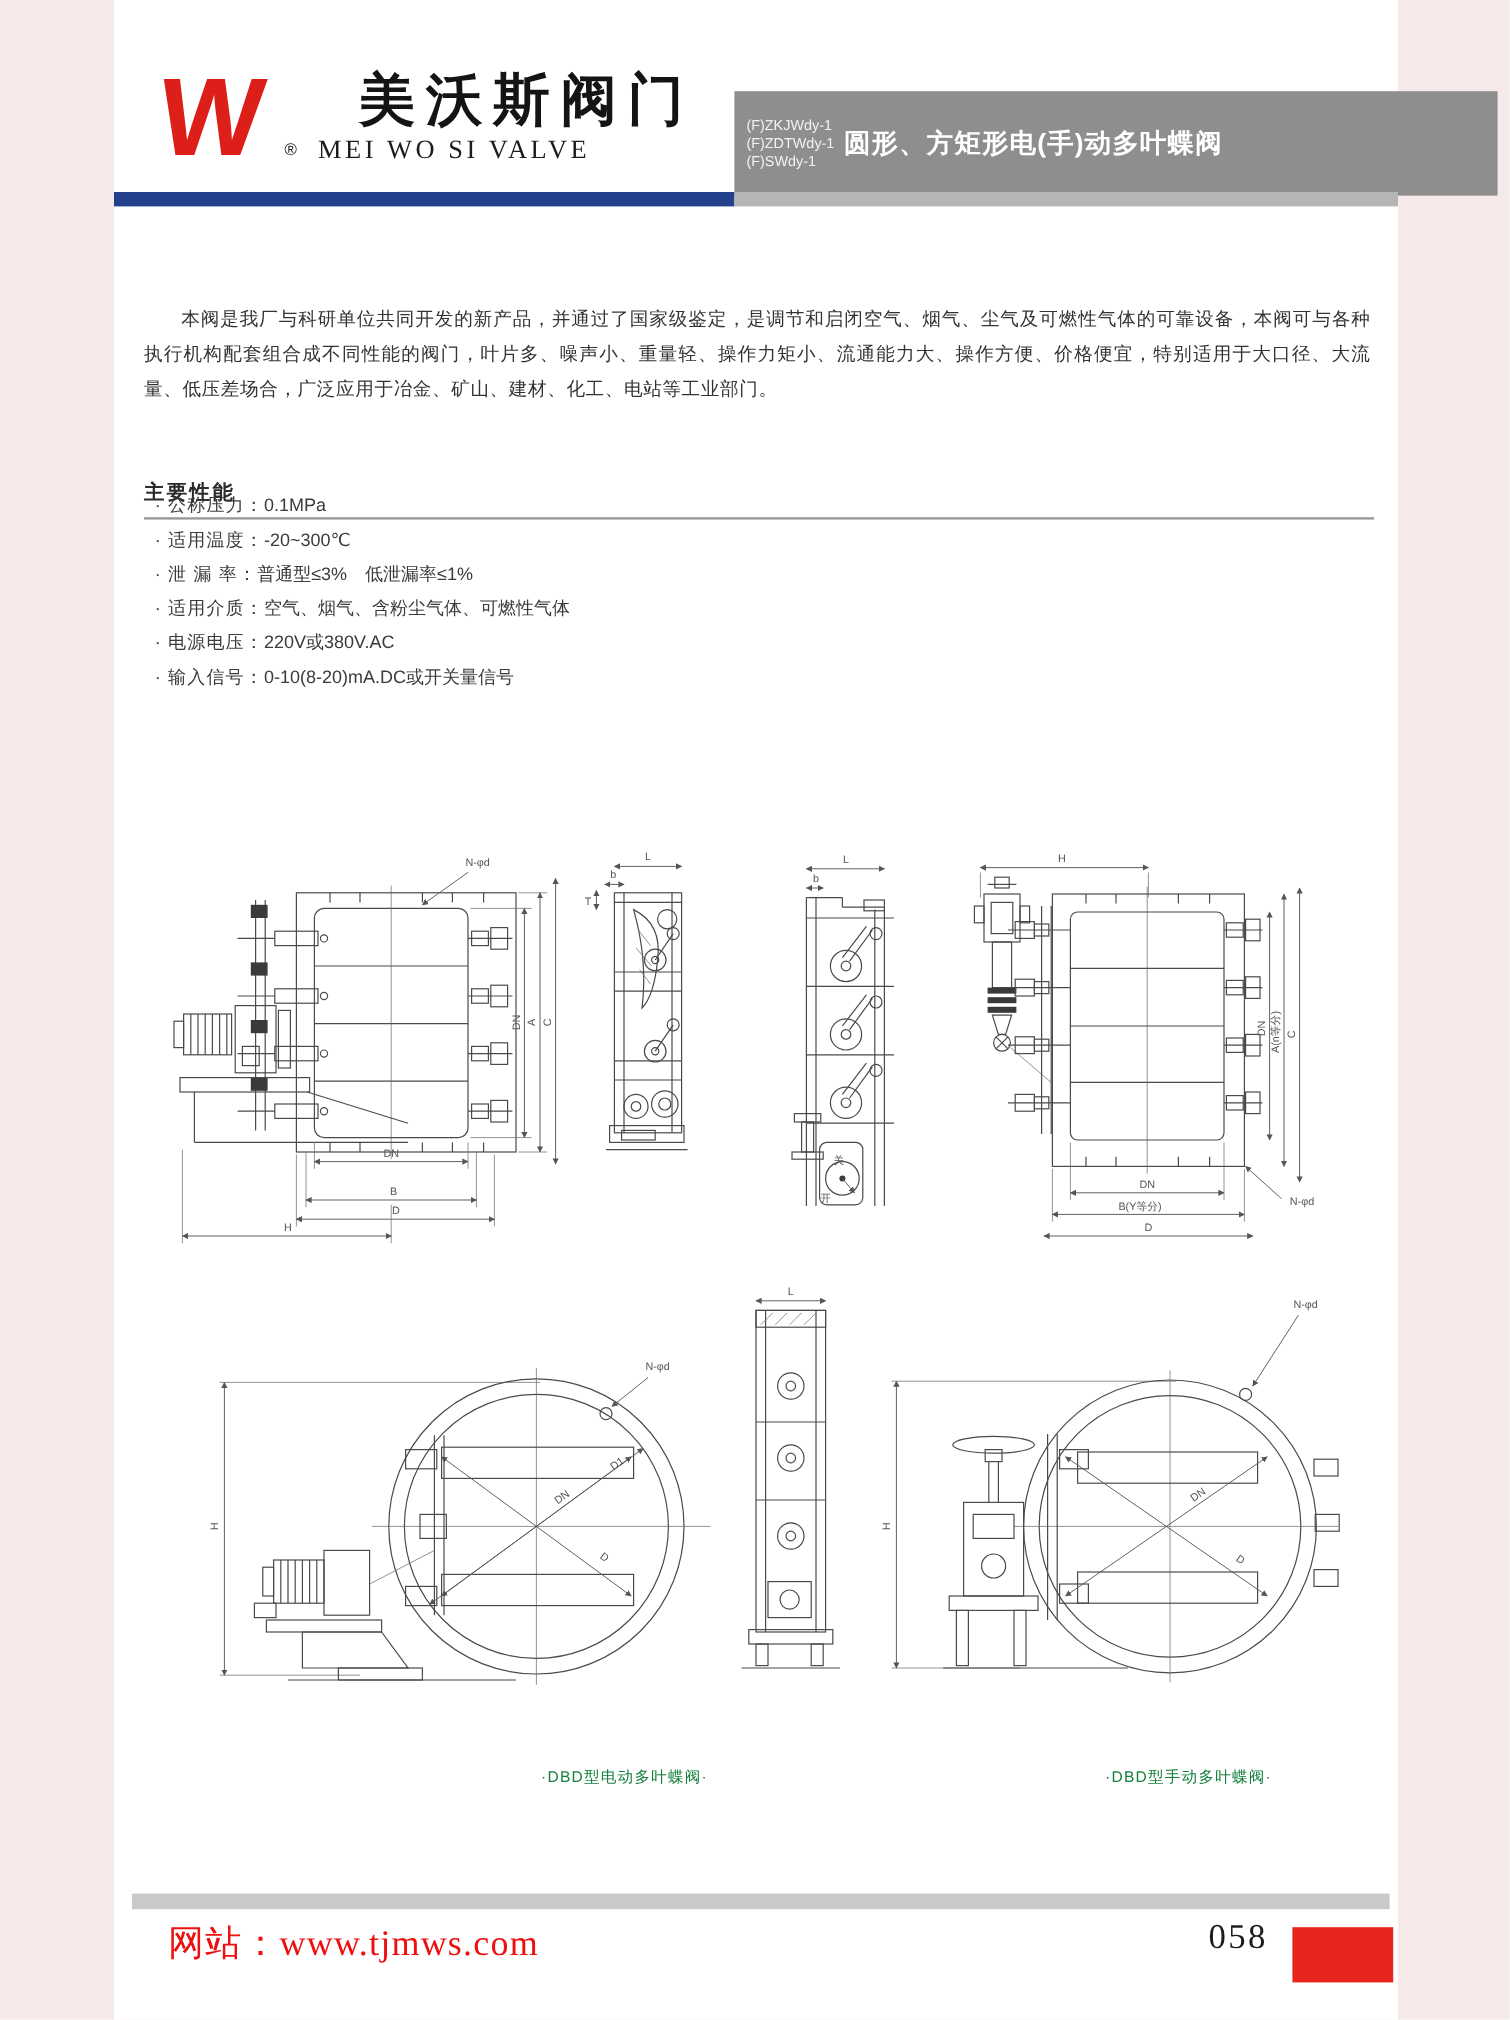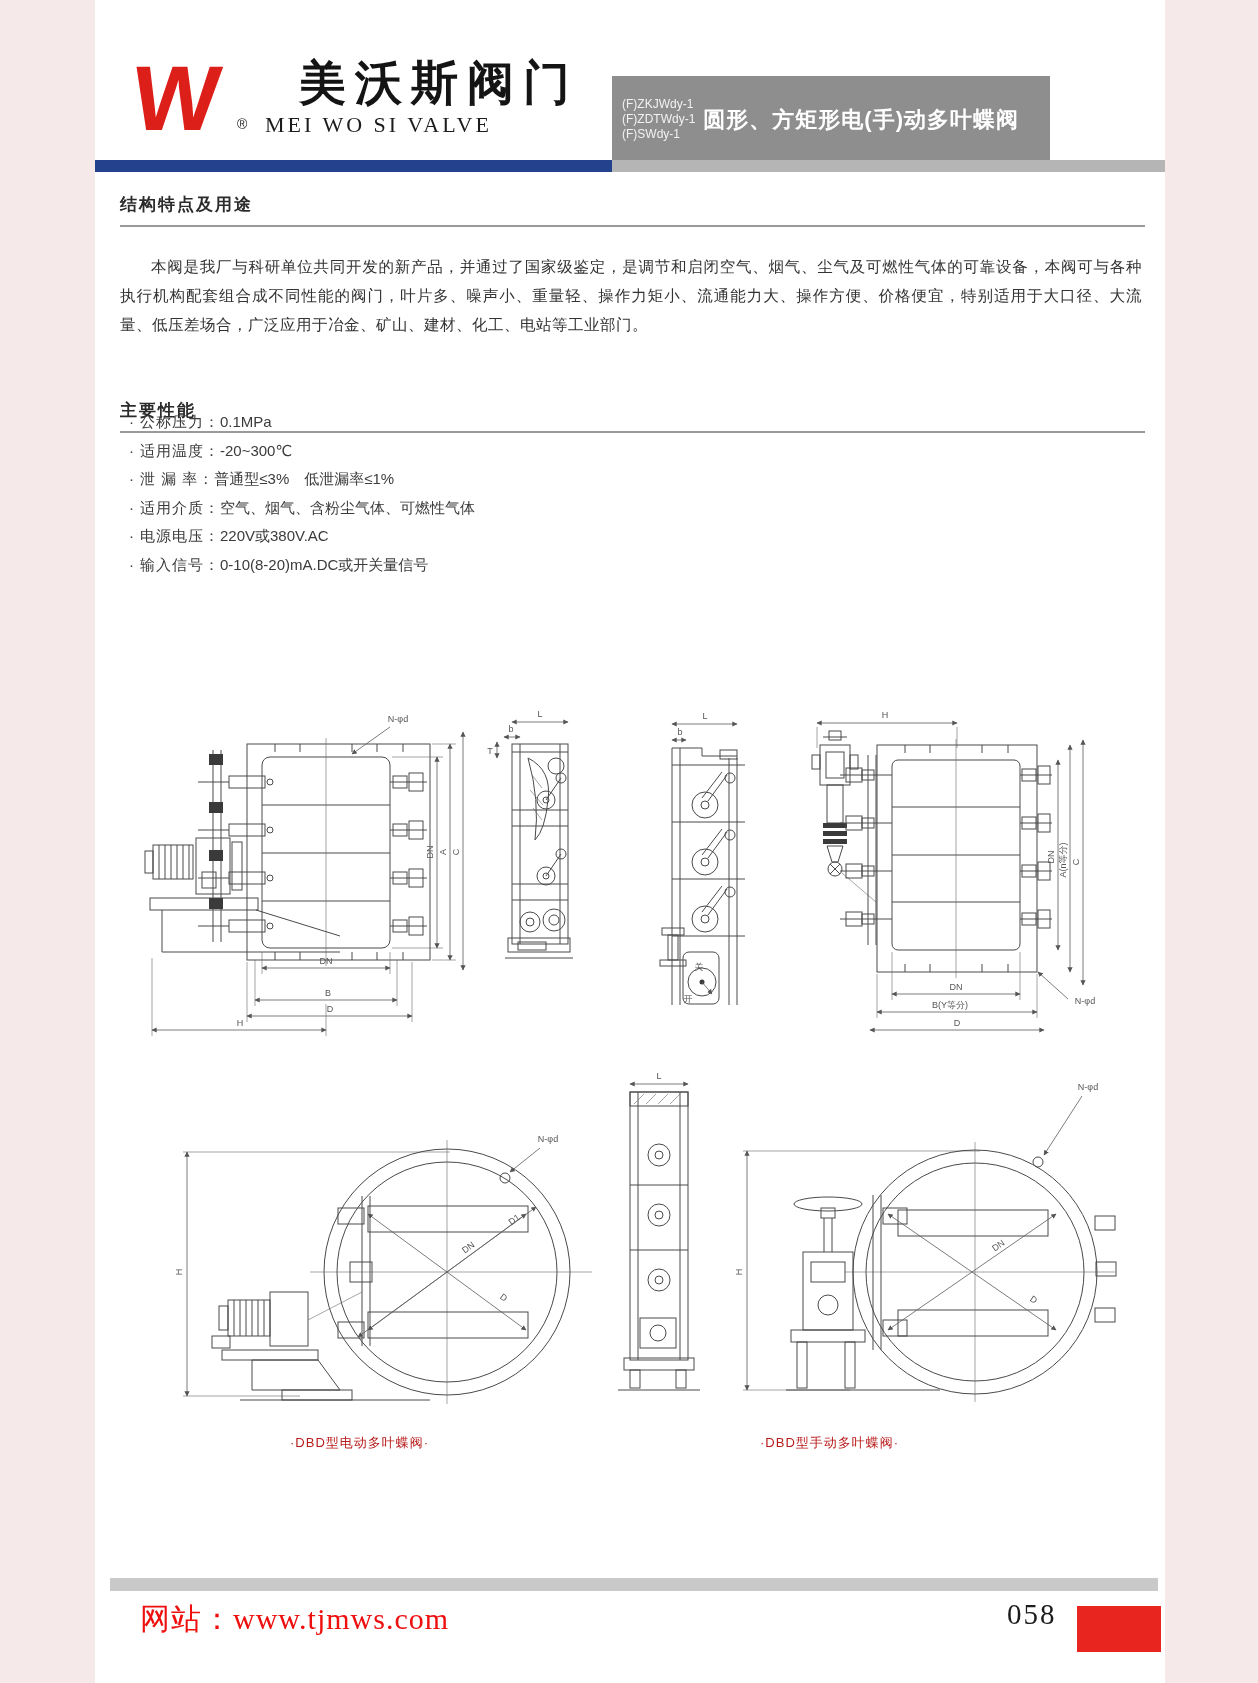--- a/index.html
+++ b/index.html
@@ -29,21 +29,21 @@
     font-family:"Liberation Serif","DejaVu Serif",serif;
     letter-spacing:9px;white-space:nowrap;margin-left:36px;
   }
   .company-en{
     position:absolute;left:170px;top:112px;
     font-size:22px;color:#1c1c1c;
     font-family:"Liberation Serif","DejaVu Serif",serif;
     letter-spacing:3px;white-space:nowrap;
   }
   .banner{
-    position:absolute;left:517px;top:76px;width:438px;height:87px;
+    position:absolute;left:517px;top:76px;width:636px;height:87px;
     background:#8e8e8e;display:flex;align-items:center;
   }
   .banner-models{
     margin-left:10px;color:#f2f2f2;font-size:12px;line-height:15px;white-space:nowrap;
   }
   .banner-title{
     margin-left:8px;color:#ffffff;font-size:22px;font-weight:bold;
     letter-spacing:1px;white-space:nowrap;
   }
   .rule{position:absolute;left:0;top:160px;width:1070px;height:12px;font-size:0;}
@@ -73,22 +73,22 @@
   .perf-list .b{margin-right:6px;}
   .perf-list .lbl{letter-spacing:1px;}
   
   #drawings{position:absolute;left:0;top:640px;}
   .ln{stroke:#4a4a4a;stroke-width:1;fill:none;}
   .thin{stroke:#6a6a6a;stroke-width:.6;fill:none;}
   .dim{stroke:#5a5a5a;stroke-width:.8;fill:none;}
   .dk{fill:#3a3a3a;stroke:none;}
   text.dm{font-family:"Liberation Sans","DejaVu Sans",sans-serif;font-size:9px;fill:#555;}
   .caption{
-    position:absolute;top:1434px;width:300px;text-align:left;
-    font-size:13px;color:#b91c1c;letter-spacing:1px;
+    position:absolute;top:1472px;width:300px;text-align:right;
+    font-size:13px;color:#15803d;letter-spacing:1px;
   }
   #cap-electric{left:195px;}
   #cap-manual{left:665px;}
   
   .divider{position:absolute;left:15px;top:1578px;width:1048px;height:13px;background:#c9c9c9;}
   .site{
     position:absolute;left:45px;top:1599px;
     font-family:"Liberation Serif","DejaVu Serif",serif;
     font-size:30px;color:#ee0f0f;letter-spacing:1px;white-space:nowrap;
   }
@@ -114,23 +114,20 @@
       <div class="banner-models">
         <div>(F)ZKJWdy-1</div>
         <div>(F)ZDTWdy-1</div>
         <div>(F)SWdy-1</div>
       </div>
       <div class="banner-title">圆形、方矩形电(手)动多叶蝶阀</div>
     </div>
     <div class="rule"><span class="blue"></span><span class="gray"></span></div>
   </div>
 
-  <div class="sec-head" id="features-head">
-    <h2>结构特点及用途</h2>
-  </div>
   <p class="body-text">本阀是我厂与科研单位共同开发的新产品，并通过了国家级鉴定，是调节和启闭空气、烟气、尘气及可燃性气体的可靠设备，本阀可与各种执行机构配套组合成不同性能的阀门，叶片多、噪声小、重量轻、操作力矩小、流通能力大、操作方便、价格便宜，特别适用于大口径、大流量、低压差场合，广泛应用于冶金、矿山、建材、化工、电站等工业部门。</p>
 
   <div class="sec-head" id="performance-head">
     <h2>主要性能</h2>
   </div>
   <ul class="perf-list">
     <li><span class="b">·</span><span class="lbl">公称压力：</span><span>0.1MPa</span></li>
     <li><span class="b">·</span><span class="lbl">适用温度：</span><span>-20~300℃</span></li>
     <li><span class="b">·</span><span class="lbl">泄 漏 率：</span><span>普通型≤3%　低泄漏率≤1%</span></li>
     <li><span class="b">·</span><span class="lbl">适用介质：</span><span>空气、烟气、含粉尘气体、可燃性气体</span></li>

